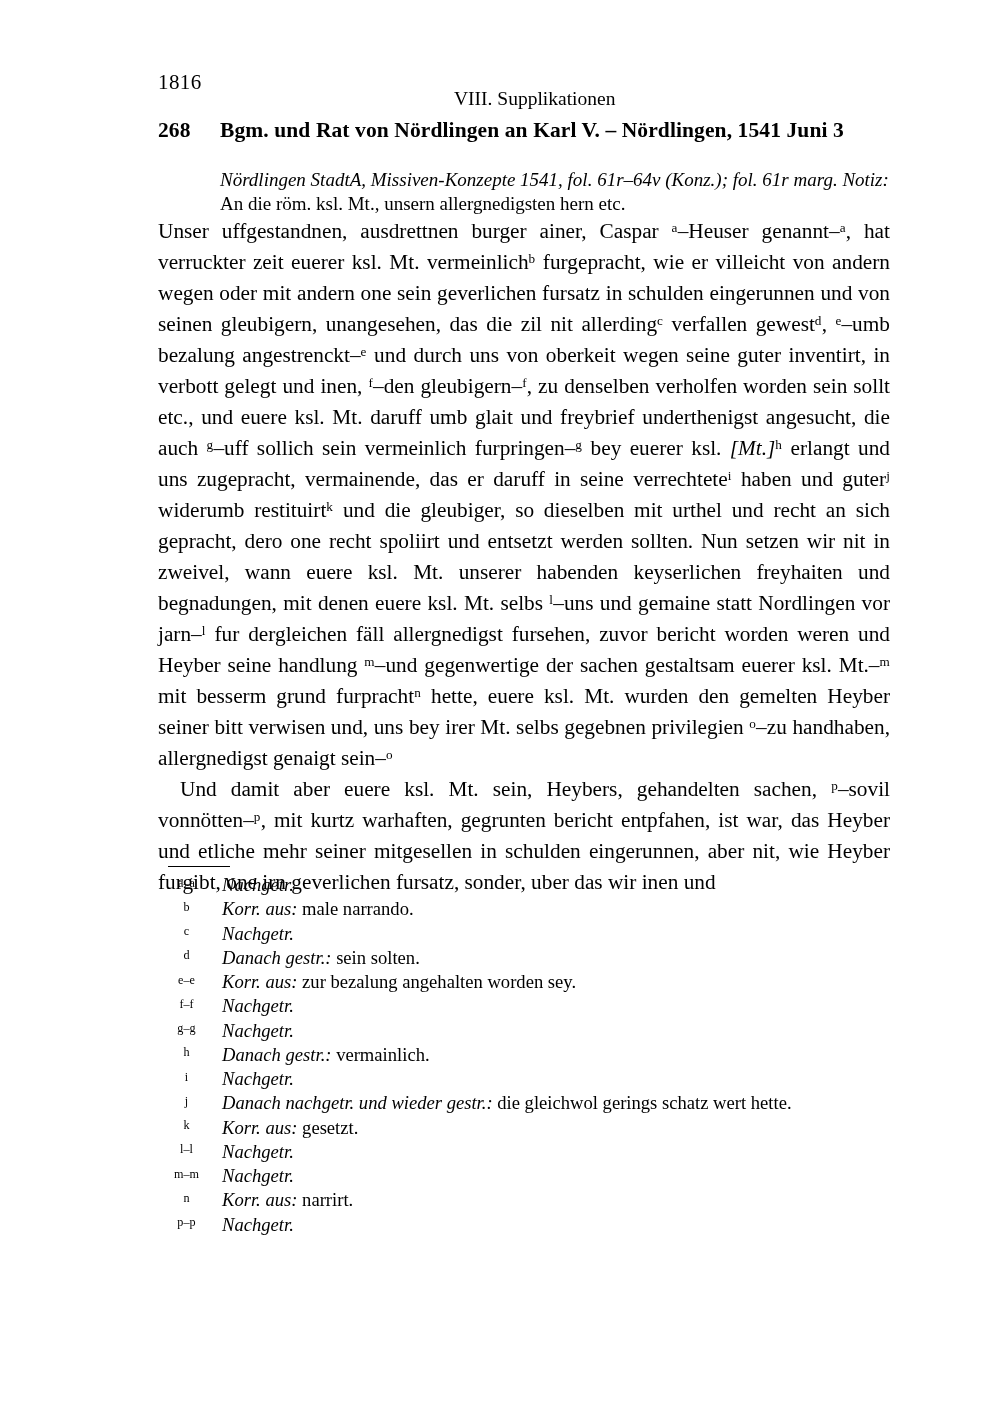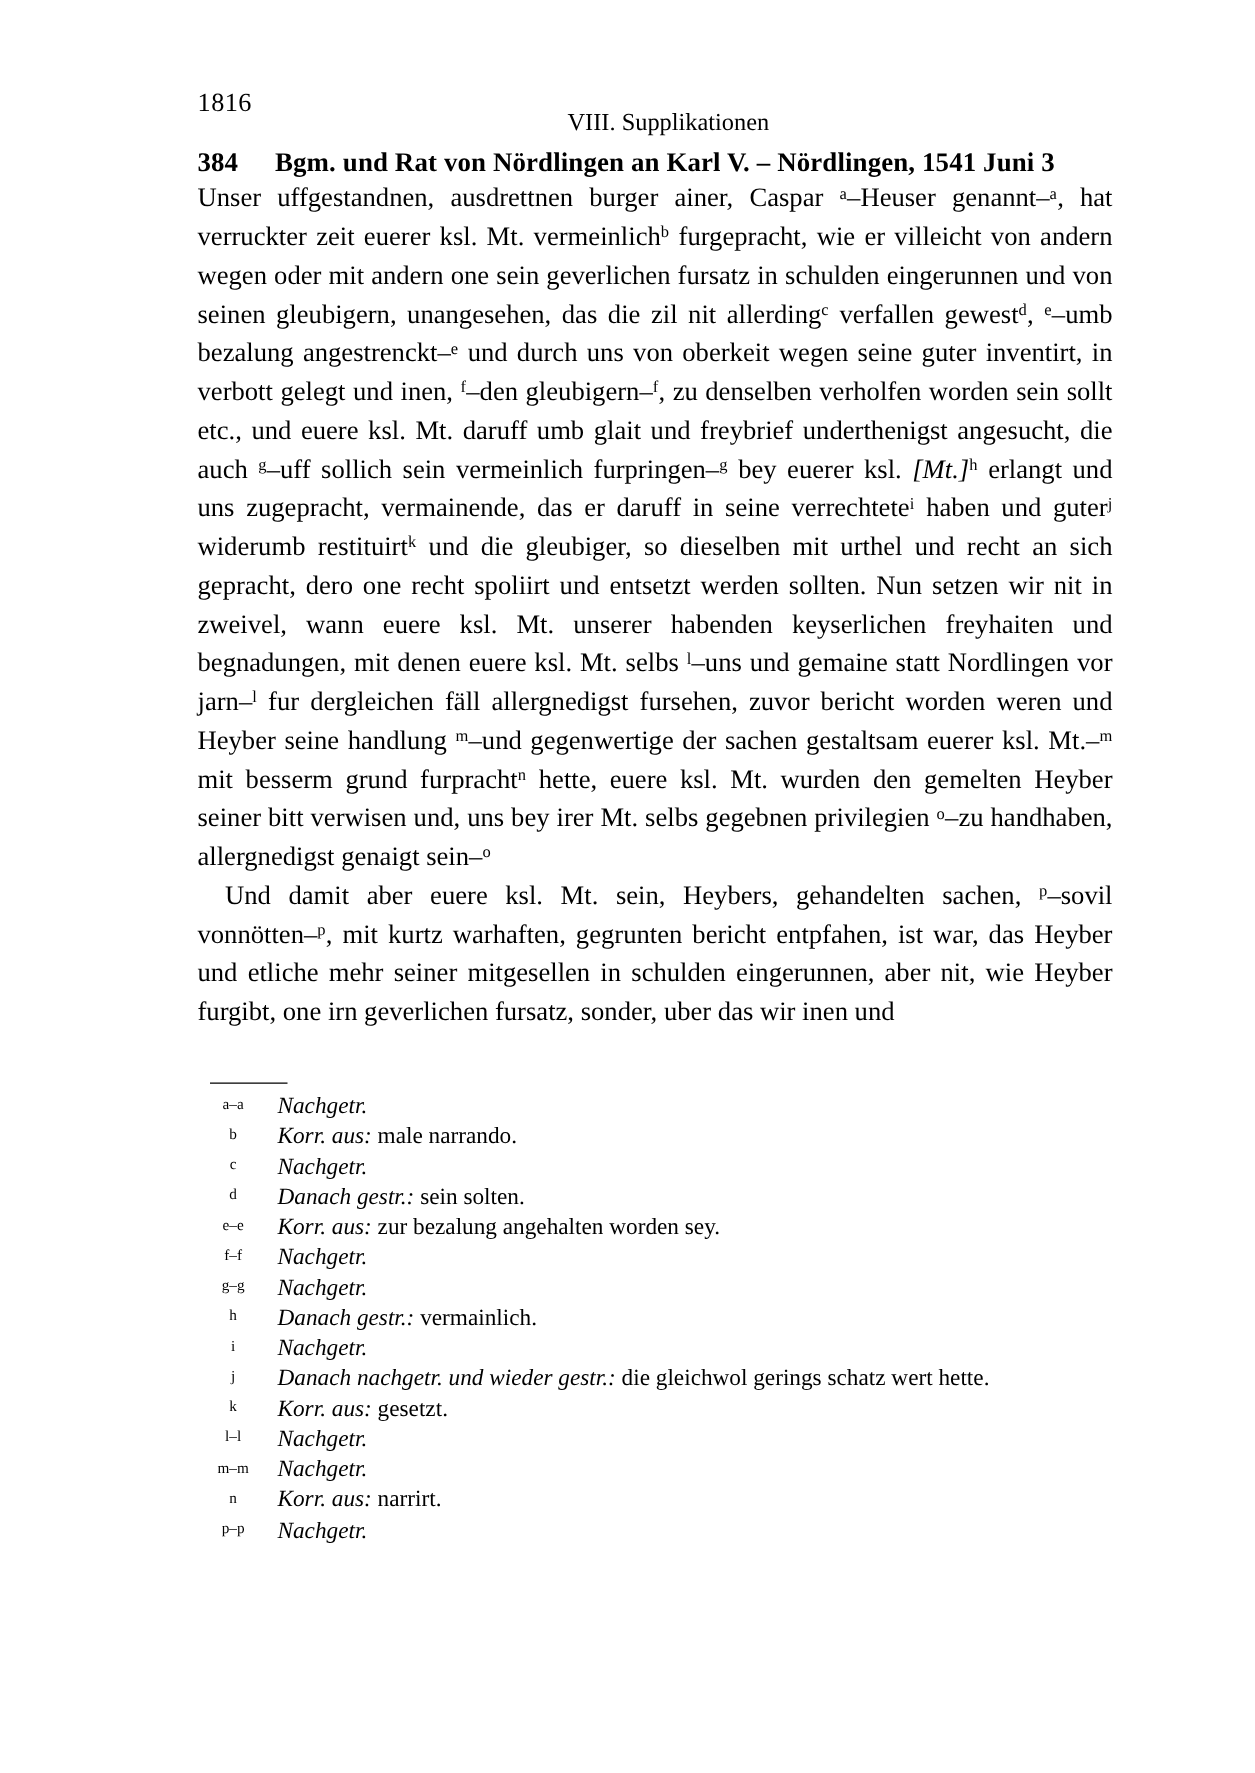--- a/index.html
+++ b/index.html
@@ -133,23 +133,27 @@
 <div class="page">
 
   <div class="content">
 
     <div class="runhead">
       <span class="folio">1816</span>
       <span class="shorttitle">VIII. Supplikationen</span>
     </div>
 
     <div class="doc-head">
-      <span class="num">384</span><span>Bgm. und Rat von Nördlingen an Karl V. – Nördlingen, 1541 Juni 3</span>
-    </div>
-
+      <span class="num">268</span><span>Bgm. und Rat von Nördlingen an Karl V. – Nördlingen, 1541 Juni 3</span>
+    </div>
+
+    <div class="source">
+      <span>Nördlingen StadtA, Missiven-Konzepte 1541, fol. 61r–64v (Konz.); fol. 61r marg.</span>
+      <span>Notiz:</span><span class="roman"> An die röm. ksl. Mt., unsern allergnedigsten hern etc.</span>
+    </div>
 
     <div class="body">
 
       <p><span>Unser uffgestandnen, ausdrettnen burger ainer, Caspar </span><sup class="sig">a</sup><span>–Heuser genannt–</span><sup class="sig">a</sup><span>, hat verruckter zeit euerer ksl. Mt. vermeinlich</span><sup class="sig">b</sup><span> furgepracht, wie er villeicht von andern wegen oder mit andern one sein geverlichen fursatz in schulden eingerunnen und von seinen gleubigern, unangesehen, das die zil nit allerding</span><sup class="sig">c</sup><span> verfallen gewest</span><sup class="sig">d</sup><span>, </span><sup class="sig">e</sup><span>–umb bezalung angestrenckt–</span><sup class="sig">e</sup><span> und durch uns von oberkeit wegen seine guter inventirt, in verbott gelegt und inen, </span><sup class="sig">f</sup><span>–den gleubigern–</span><sup class="sig">f</sup><span>, zu denselben verholfen worden sein sollt etc., und euere ksl. Mt. daruff umb glait und freybrief underthenigst angesucht, die auch </span><sup class="sig">g</sup><span>–uff sollich sein vermeinlich furpringen–</span><sup class="sig">g</sup><span> bey euerer ksl. </span><span class="ital">[Mt.]</span><sup class="sig">h</sup><span> erlangt und uns zugepracht, vermainende, das er daruff in seine verrechtete</span><sup class="sig">i</sup><span> haben und guter</span><sup class="sig">j</sup><span> widerumb restituirt</span><sup class="sig">k</sup><span> und die gleubiger, so dieselben mit urthel und recht an sich gepracht, dero one recht spoliirt und entsetzt werden sollten. Nun setzen wir nit in zweivel, wann euere ksl. Mt. unserer habenden keyserlichen freyhaiten und begnadungen, mit denen euere ksl. Mt. selbs </span><sup class="sig">l</sup><span>–uns und gemaine statt Nordlingen vor jarn–</span><sup class="sig">l</sup><span> fur dergleichen fäll allergnedigst fursehen, zuvor bericht worden weren und Heyber seine handlung </span><sup class="sig">m</sup><span>–und gegenwertige der sachen gestaltsam euerer ksl. Mt.–</span><sup class="sig">m</sup><span> mit besserm grund furpracht</span><sup class="sig">n</sup><span> hette, euere ksl. Mt. wurden den gemelten Heyber seiner bitt verwisen und, uns bey irer Mt. selbs gegebnen privilegien </span><sup class="sig">o</sup><span>–zu handhaben, allergnedigst genaigt sein–</span><sup class="sig">o</sup></p>
 
       <p class="indent"><span>Und damit aber euere ksl. Mt. sein, Heybers, gehandelten sachen, </span><sup class="sig">p</sup><span>–sovil vonnötten–</span><sup class="sig">p</sup><span>, mit kurtz warhaften, gegrunten bericht entpfahen, ist war, das Heyber und etliche mehr seiner mitgesellen in schulden eingerunnen, aber nit, wie Heyber furgibt, one irn geverlichen fursatz, sonder, uber das wir inen und</span></p>
 
     </div>
   </div>
 

